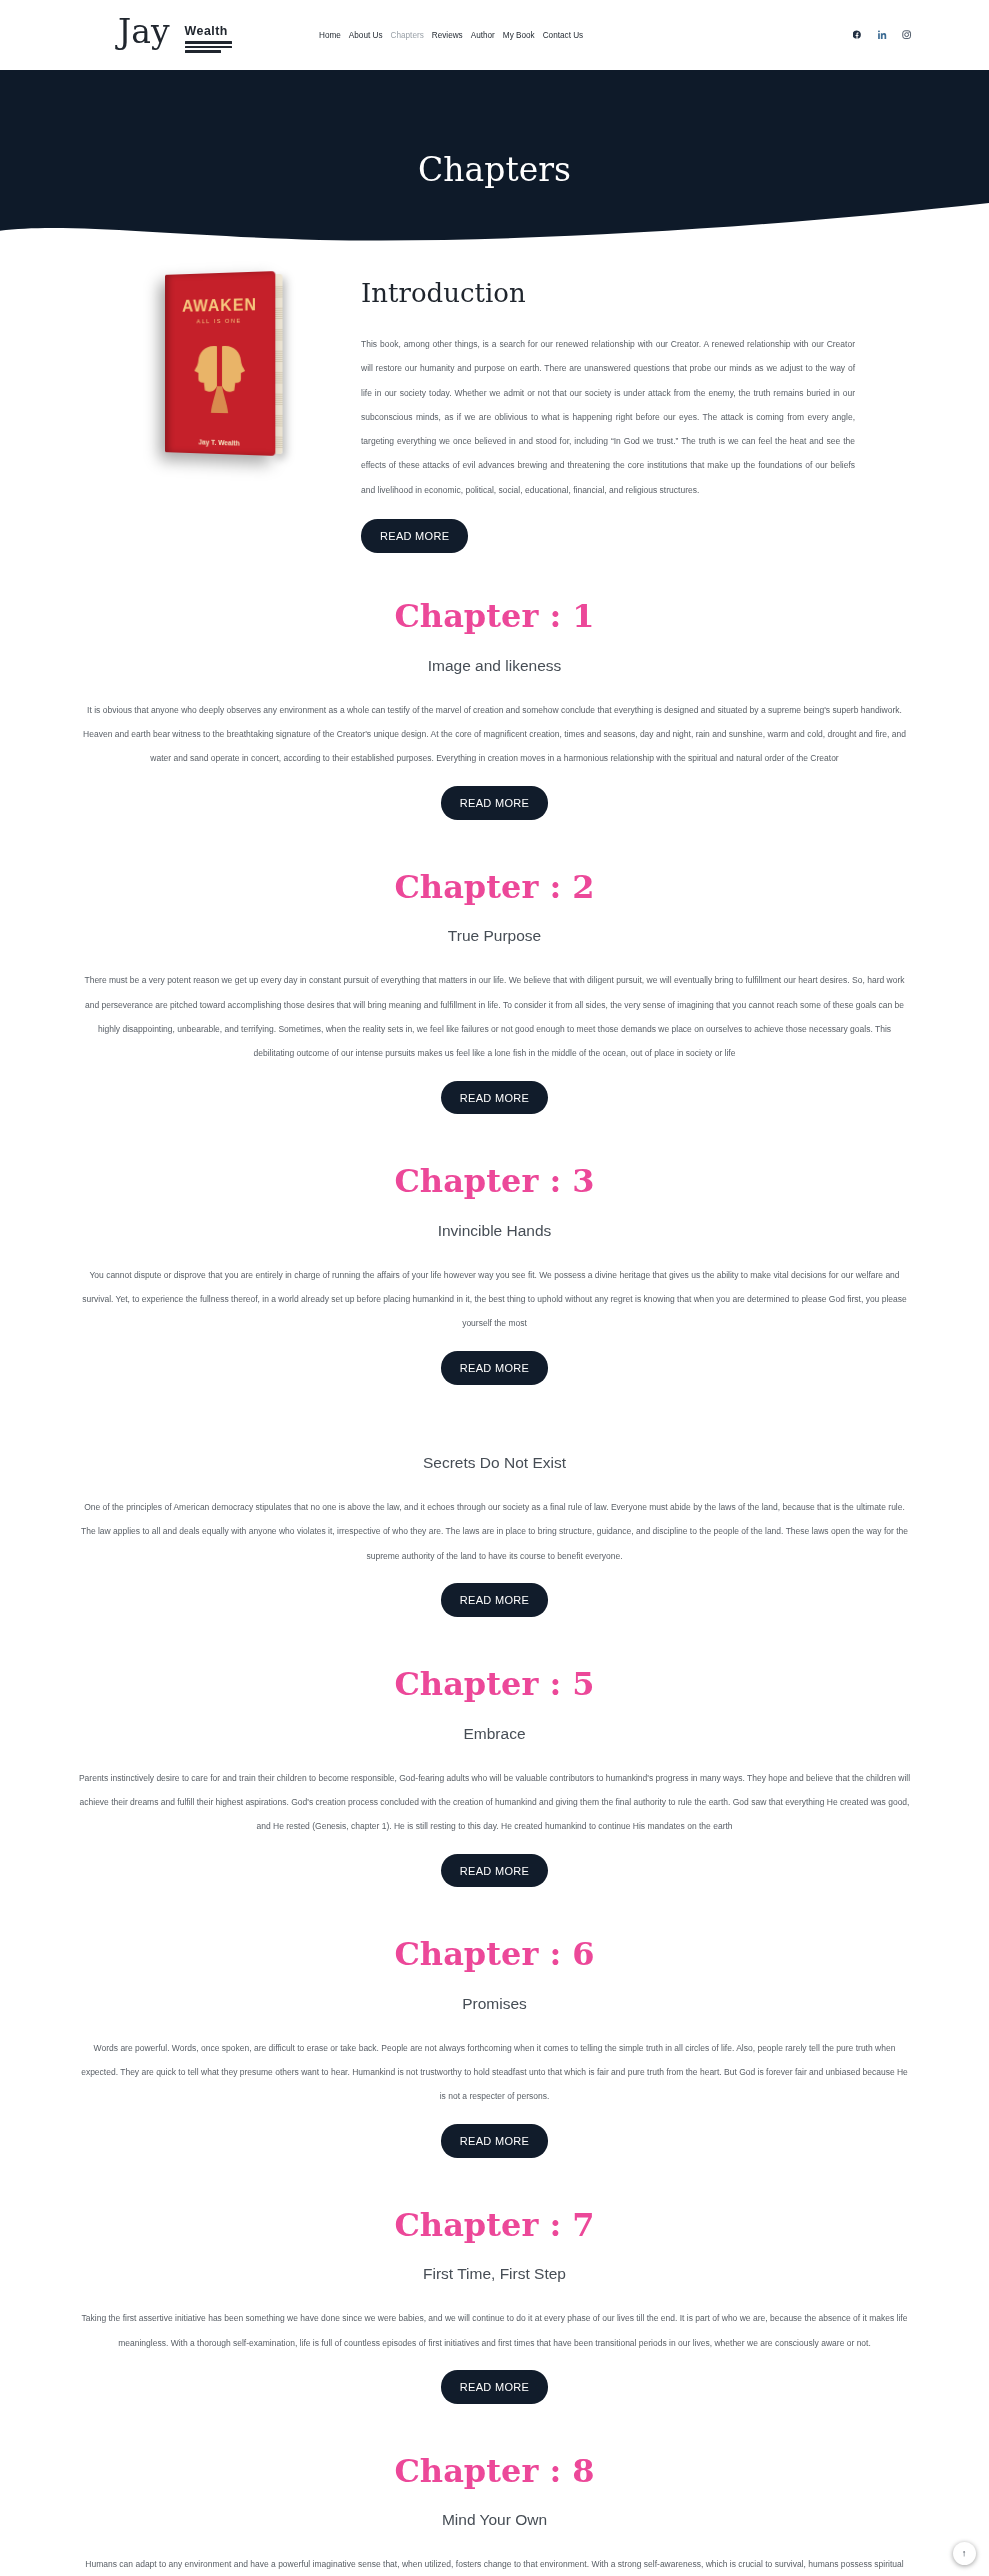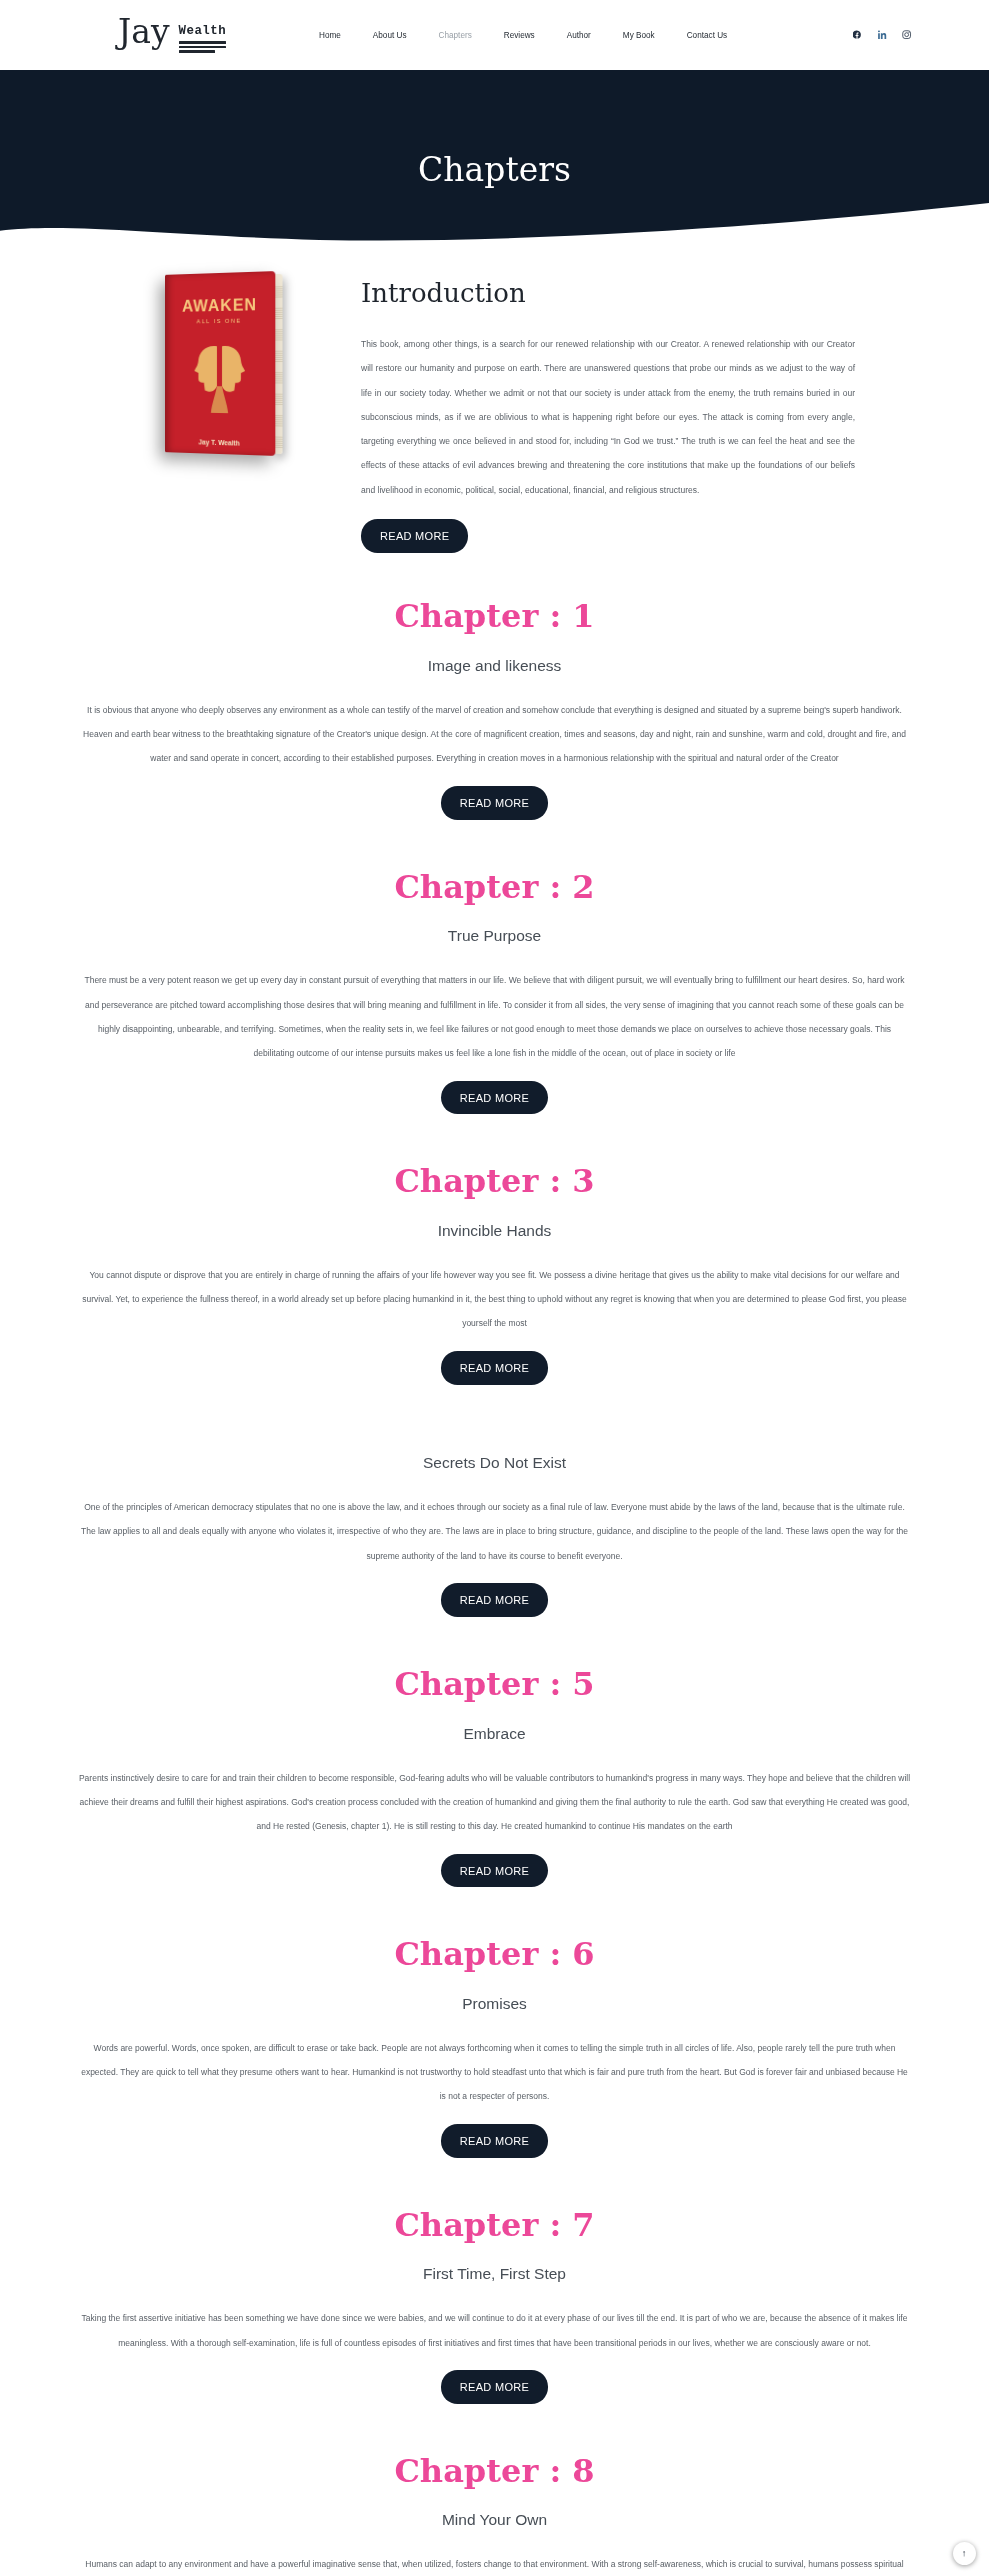--- a/index.html
+++ b/index.html
@@ -1,28 +1,28 @@
 <!DOCTYPE html>
 <html style="font-size:8.2px"><head>
 <meta charset="utf-8">
 <style>
   * { margin:0; padding:0; box-sizing:border-box; }
   html,body { background:#ffffff; }
   body { font-family:"Liberation Sans", sans-serif; width:989px; margin:0 auto; color:#5a6067; }
 
   
   .header { height:70px; background:#ffffff; display:flex; align-items:center; padding:0 77px 0 118px; position:relative; }
-  .logo { display:flex; align-items:flex-start; gap:9px; width:155px; }
+  .logo { display:flex; align-items:flex-start; gap:15px; width:155px; }
   .logo-jay { font-family:"DejaVu Serif", serif; font-size:33px; line-height:.9; color:#20262e; font-weight:400; }
   .logo-right { display:flex; flex-direction:column; margin-top:7.2px; }
-  .logo-wealth { font-family:Liberation Mono, monospace; font-size:12.4px; font-weight:bold; color:#20262e; letter-spacing:0.5px; }
+  .logo-wealth { font-family:Liberation Sans, sans-serif; font-size:12.4px; font-weight:bold; color:#20262e; letter-spacing:0.5px; }
   .logo-bars { margin-top:3.1px; display:flex; flex-direction:column; gap:2.1px; }
   .logo-bars i { display:block; height:3.1px; background:#20262e; border-radius:0.5px; }
   .logo-bars i:nth-child(1){ width:47px; } .logo-bars i:nth-child(2){ width:47px; height:2.1px;} .logo-bars i:nth-child(3){ width:36px; }
-  .nav { display:flex; gap:32px; margin-left:46px; }
+  .nav { display:flex; gap:8px; margin-left:46px; }
   .nav a { text-decoration:none; color:#262d35; font-size:8.2px; cursor:pointer; }
   .nav a.active { color:#9aa1a8; }
   .header-social { margin-left:auto; display:flex; gap:14.4px; align-items:center; }
   .header-social .sico { width:10.3px; height:10.3px; display:inline-flex; align-items:center; justify-content:center; cursor:pointer; }
   .sico svg { display:block; }
 
   
   .hero { background:#0e1a29; height:129px; display:flex; align-items:flex-end; justify-content:center; }
   .hero-title { font-family:"DejaVu Serif", serif; color:#ffffff; font-size:33px; font-weight:400; padding-bottom:10.3px; }
   .hero-wave { display:block; width:989px; height:46px; }

